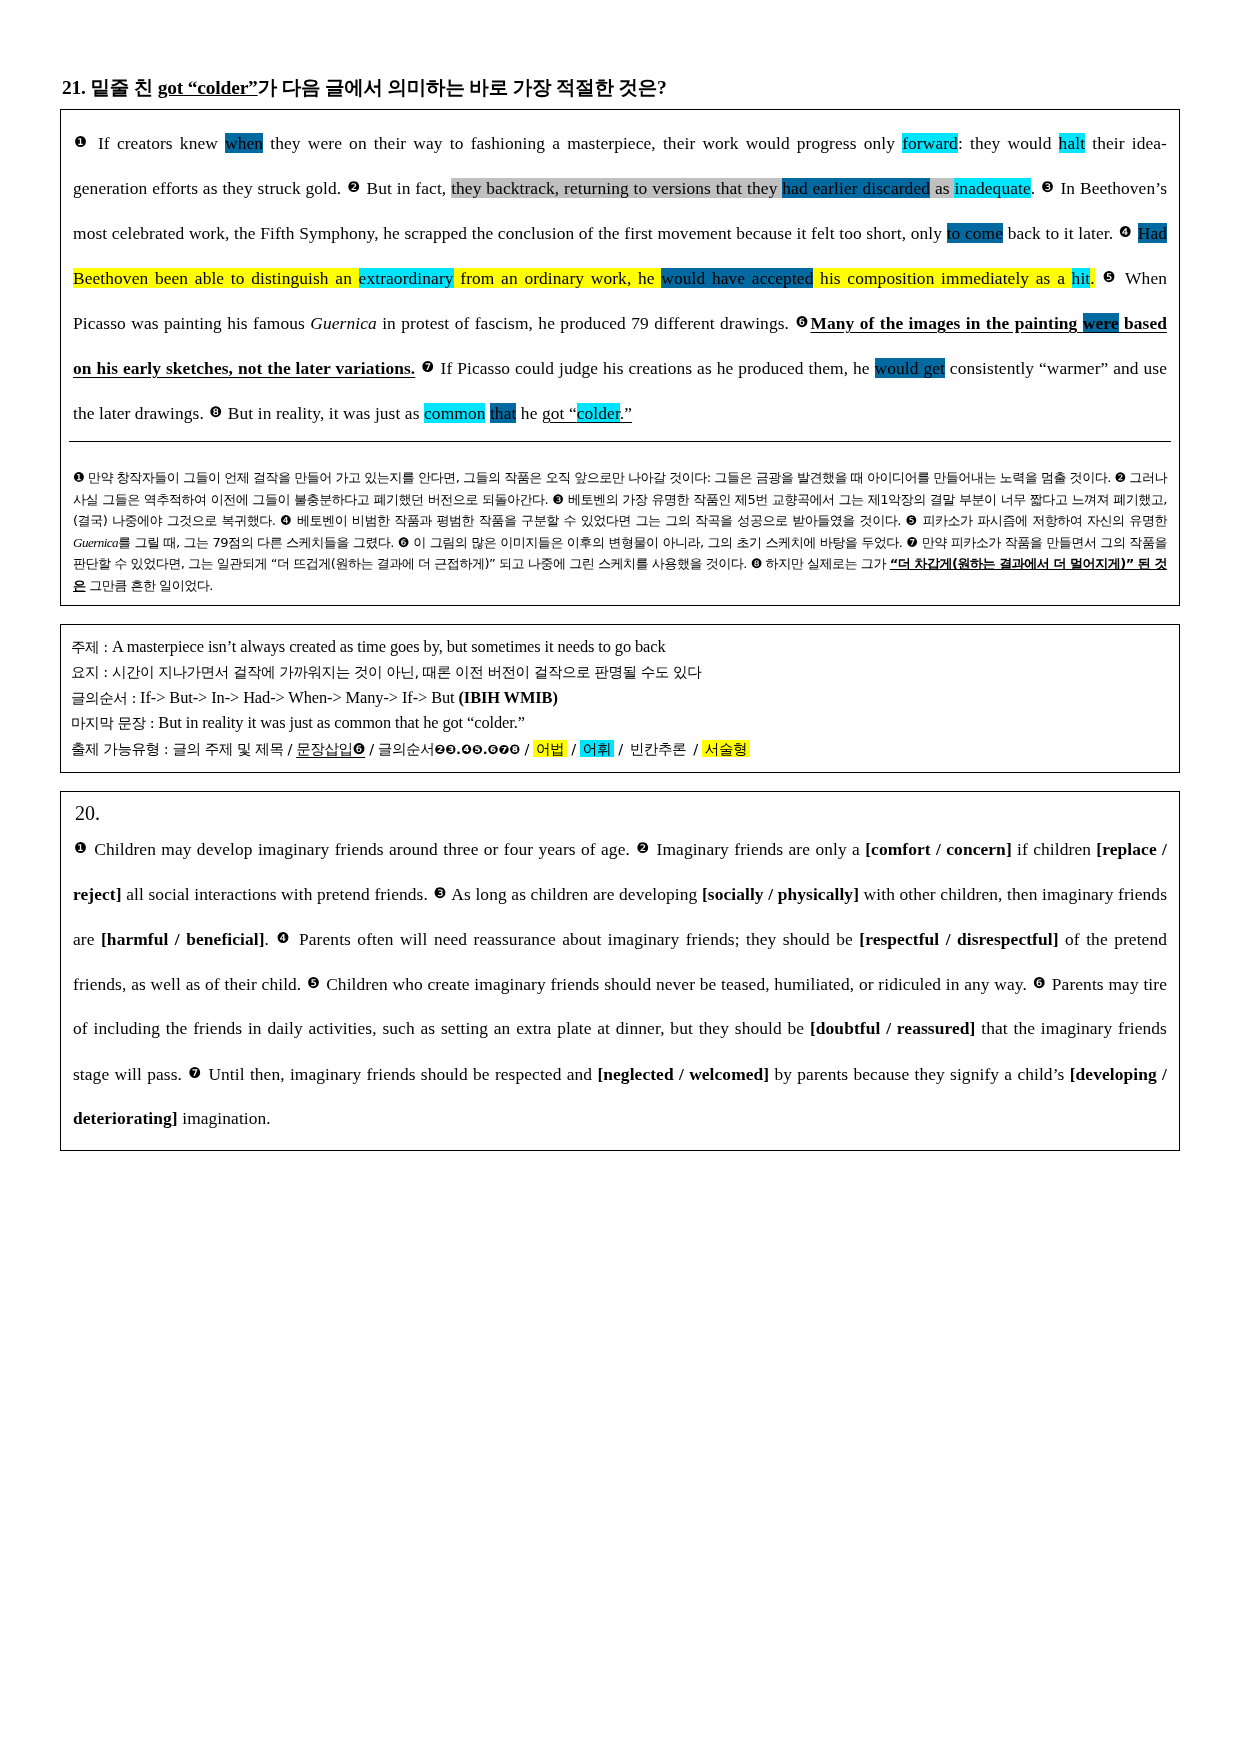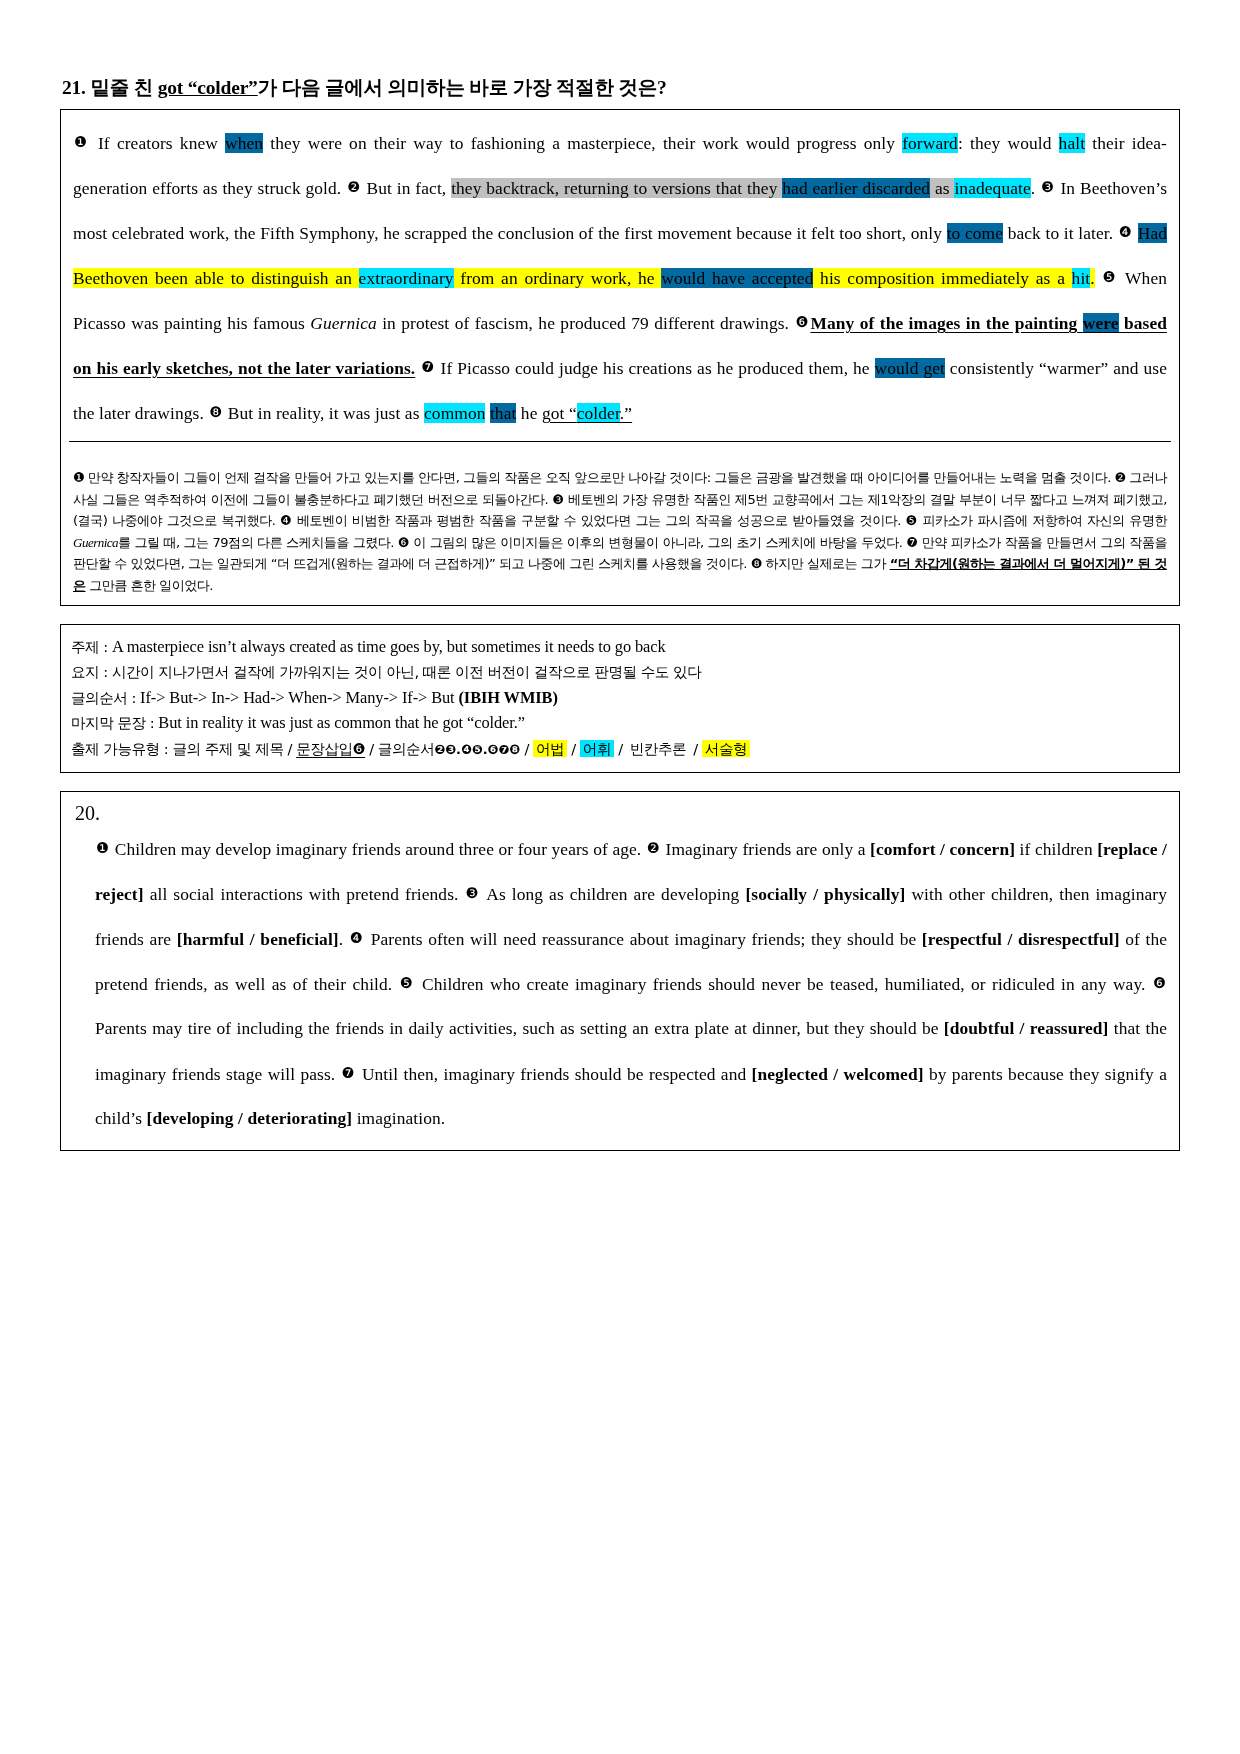--- a/index.html
+++ b/index.html
@@ -105,21 +105,20 @@
     padding:2px 0 0 6px;
     line-height:26px;
   }
   .q20-body {
     font-size:17.4px;
     line-height:44.5px;
     text-align:justify;
     text-align-last:left;
     padding:0 4px;
     letter-spacing:0.1px;
-    margin-left:22px;
   }
   .q20-body .num {
     font-family:"DejaVu Sans", sans-serif;
     font-size:14.5px;
     vertical-align:1.5px;
     padding:0 1px;
   }
   .choice { font-weight:bold; }
 </style>
 </head>

